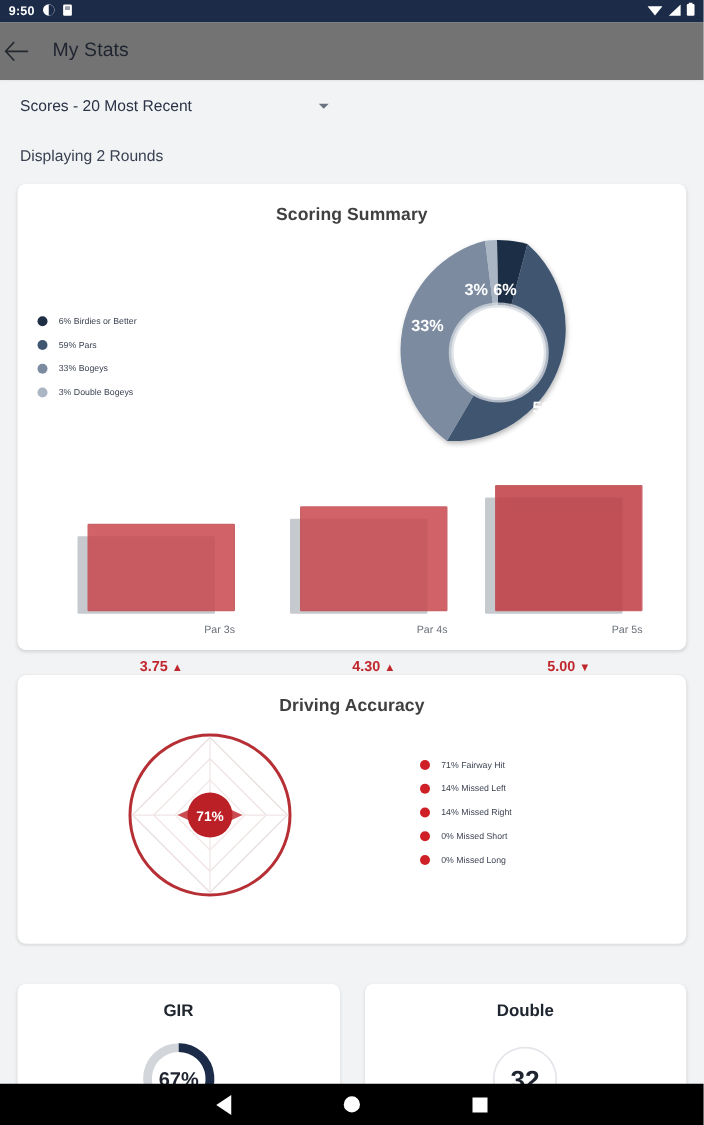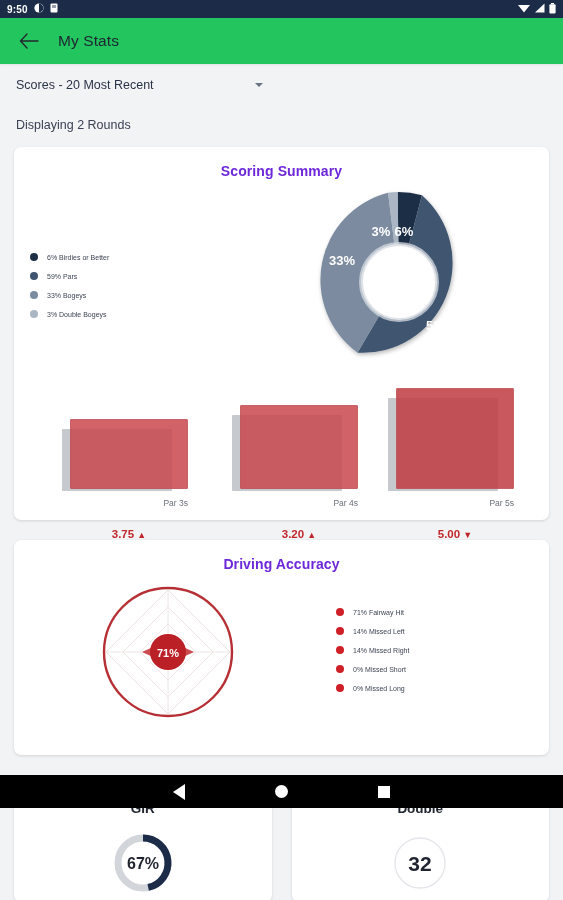--- a/index.html
+++ b/index.html
@@ -2,37 +2,37 @@
 <html><head>
 <meta charset="utf-8">
 <style>
   * { box-sizing: border-box; margin: 0; padding: 0; }
   html, body {
     width: 563px; height: 900px;
     font-family: "Liberation Sans", sans-serif;
     background: #f2f3f5;
     overflow: hidden;
   }
-  .screen { position: relative; width: 563px; height: 808px; background: #f2f3f5; }
+  .screen { position: relative; width: 563px; height: 900px; background: #f2f3f5; }
 
   
   .statusbar {
     height: 18px; background: #1c2b47; color: #ffffff;
     display: flex; align-items: center; padding: 0 7px;
     font-size: 10px; letter-spacing: .2px;
   }
   .sb-left { display: flex; align-items: center; gap: 6px; }
   .sb-time { font-size: 10px; font-weight: 600; }
   .sb-ico { display: inline-block; }
   .sb-right { margin-left: auto; display: flex; align-items: center; gap: 4px; }
 
   
   .appbar {
-    height: 46px; background: #22c55e;
-    display: flex; align-items: center; padding: 0 18px;
+    height: 46px; background: #737373;
+    display: flex; align-items: center; padding: 0 2px;
     box-shadow: 0 1px 2px rgba(0,0,0,.07);
   }
   .back-arrow {
     width: 22px; height: 22px; display: flex; align-items: center; justify-content: center;
     color: #222; margin-right: 18px; cursor: pointer;
   }
   .appbar-title { font-size: 15.5px; color: #1f2430; font-weight: 400; letter-spacing: .1px; }
 
   
   .filters { padding: 14px 16px 0 16px; }
@@ -47,21 +47,21 @@
   }
   .subcaption { margin-top: 26px; font-size: 12.5px; color: #3a4152; }
 
   
   .card {
     background: #ffffff; border-radius: 7px; margin: 0 14px;
     box-shadow: 0 1px 3px rgba(0,0,0,.13);
   }
   .card-title {
     text-align: center; font-size: 14px; font-weight: 700;
-    color: #6d28d9; padding: 16px 0 6px 0; letter-spacing: .1px;
+    color: #404040; padding: 16px 0 6px 0; letter-spacing: .1px;
   }
 
   
   #scoring-card { margin-top: 15px; height: 373px; position: relative; }
   .donut-wrap { position: relative; height: 210px; }
   .legend { position: absolute; left: 16px; top: 68px; }
   .legend-row { display: flex; align-items: center; margin-bottom: 11px; }
   .legend-dot { width: 8px; height: 8px; border-radius: 50%; margin-right: 9px; flex: none; }
   .legend-label { font-size: 7px; color: #3c4352; white-space: nowrap; }
   .donut-svg { position: absolute; left: 285px; top: -3px; }
@@ -247,21 +247,21 @@
         </div>
       </div>
 
       <div class="bar-col" style="left:226px; width:118px;">
         <div class="bar-stack" style="height:84px;">
           <div class="bar-shadow" style="width:110px; height:76px; bottom:0;"></div>
           <div class="bar-main" style="width:118px; height:84px;"></div>
         </div>
         <div class="bar-caption">Par 4s</div>
         <div class="bar-value">
-          <span>3.20</span>
+          <span>4.30</span>
           <span class="arr">▲</span>
         </div>
       </div>
 
       <div class="bar-col" style="left:382px; width:118px;">
         <div class="bar-stack" style="height:101px;">
           <div class="bar-shadow" style="width:110px; height:93px; bottom:0;"></div>
           <div class="bar-main" style="width:118px; height:101px; background:#bf3b42;"></div>
         </div>
         <div class="bar-caption">Par 5s</div>

